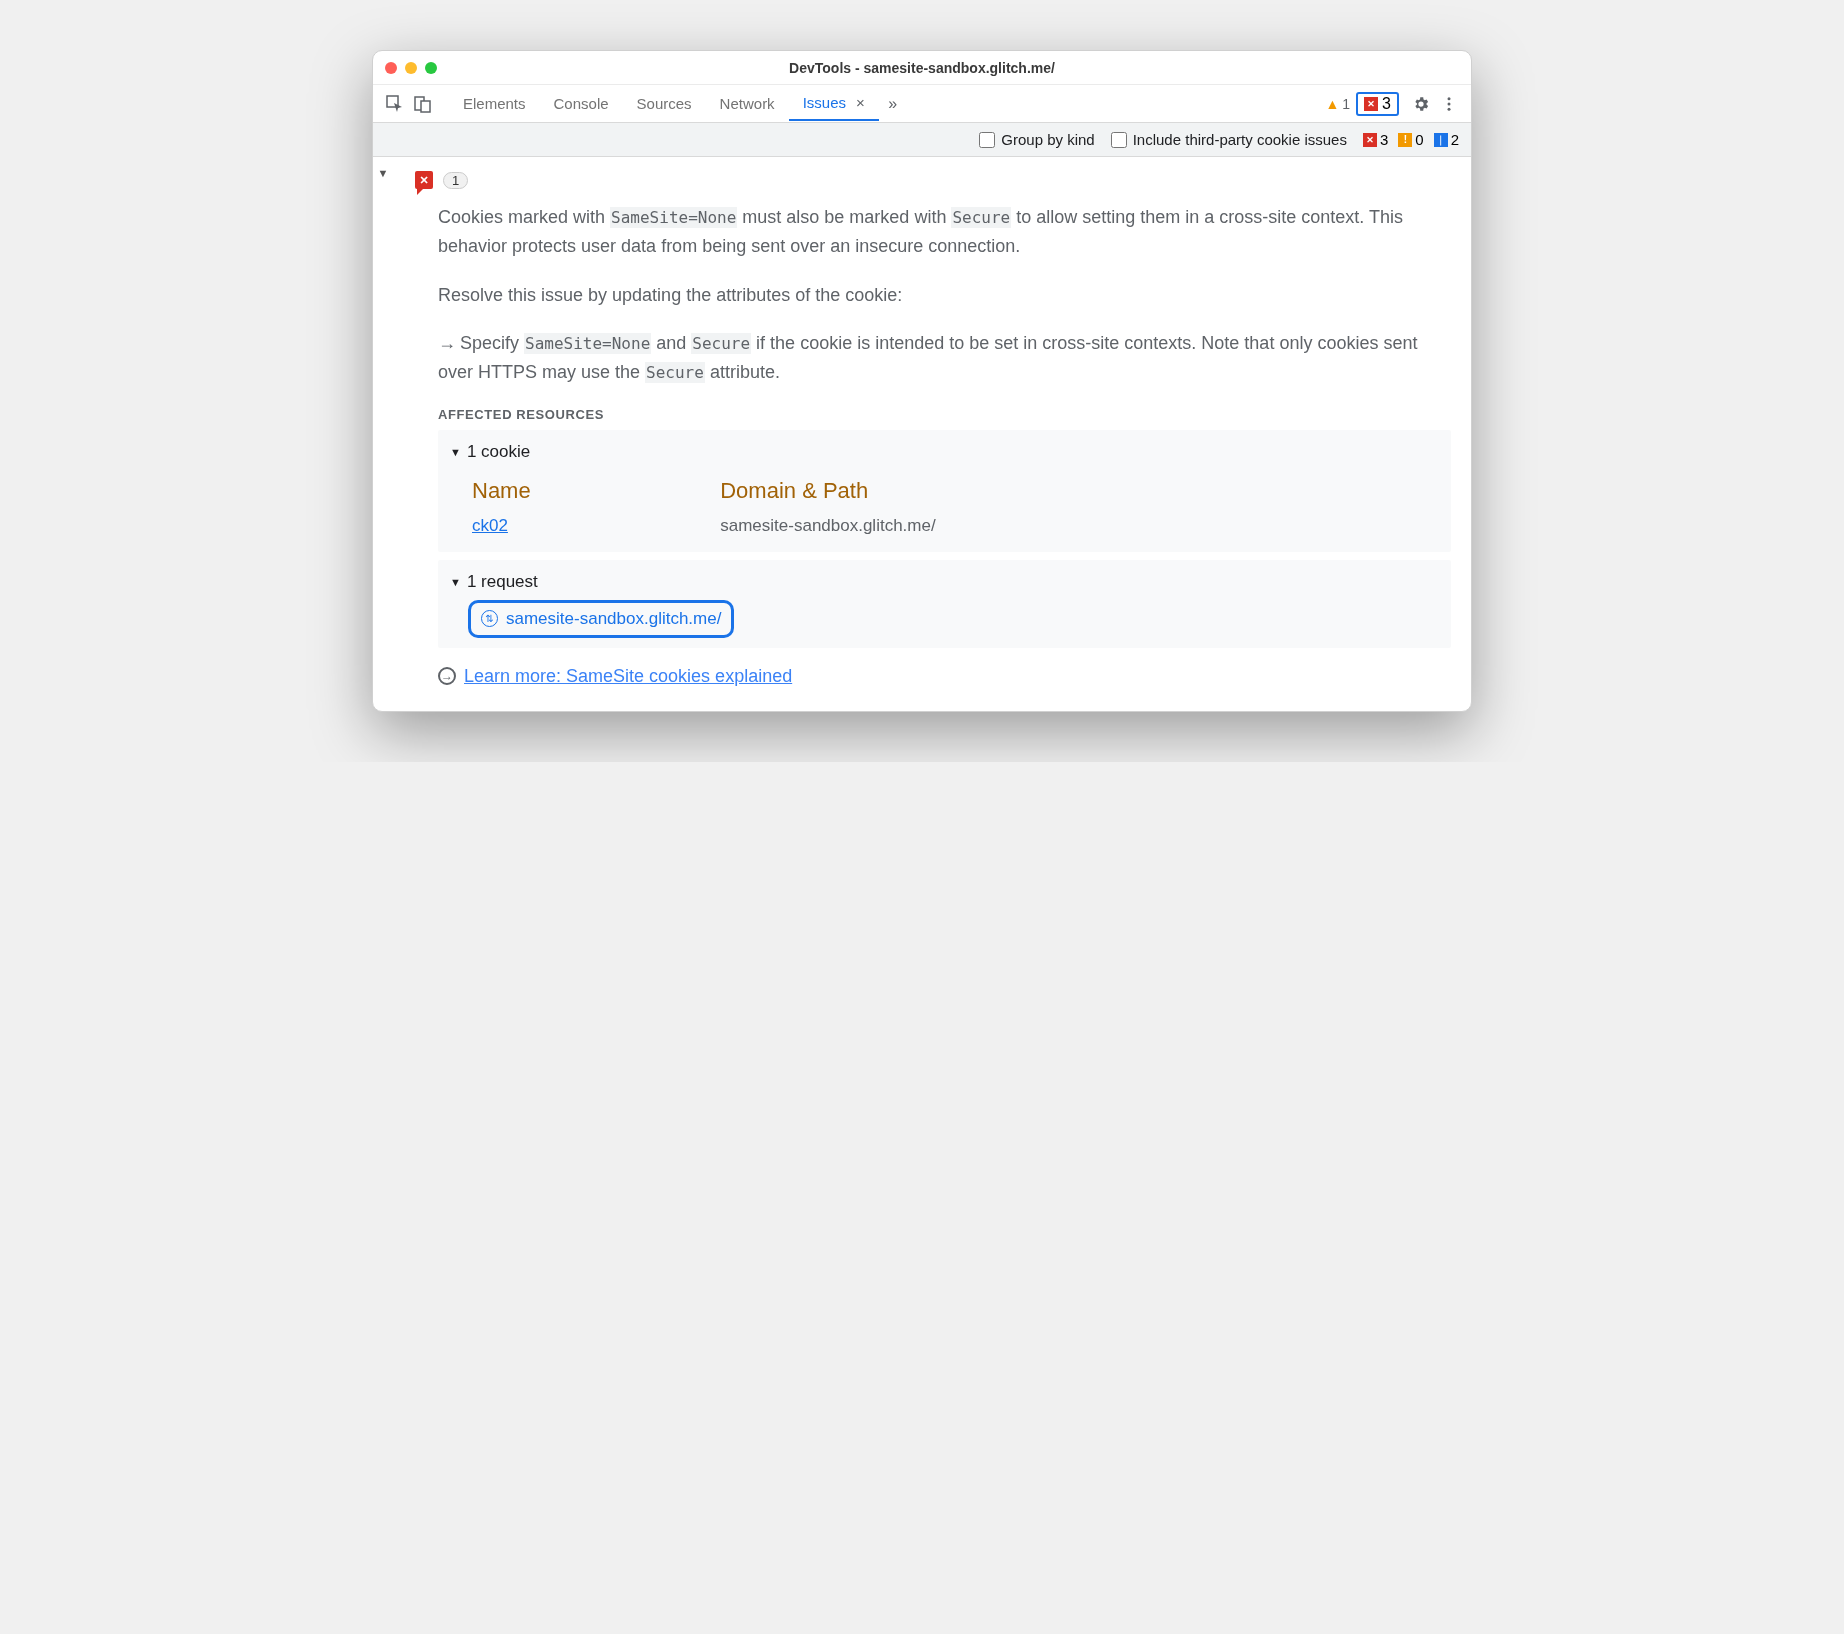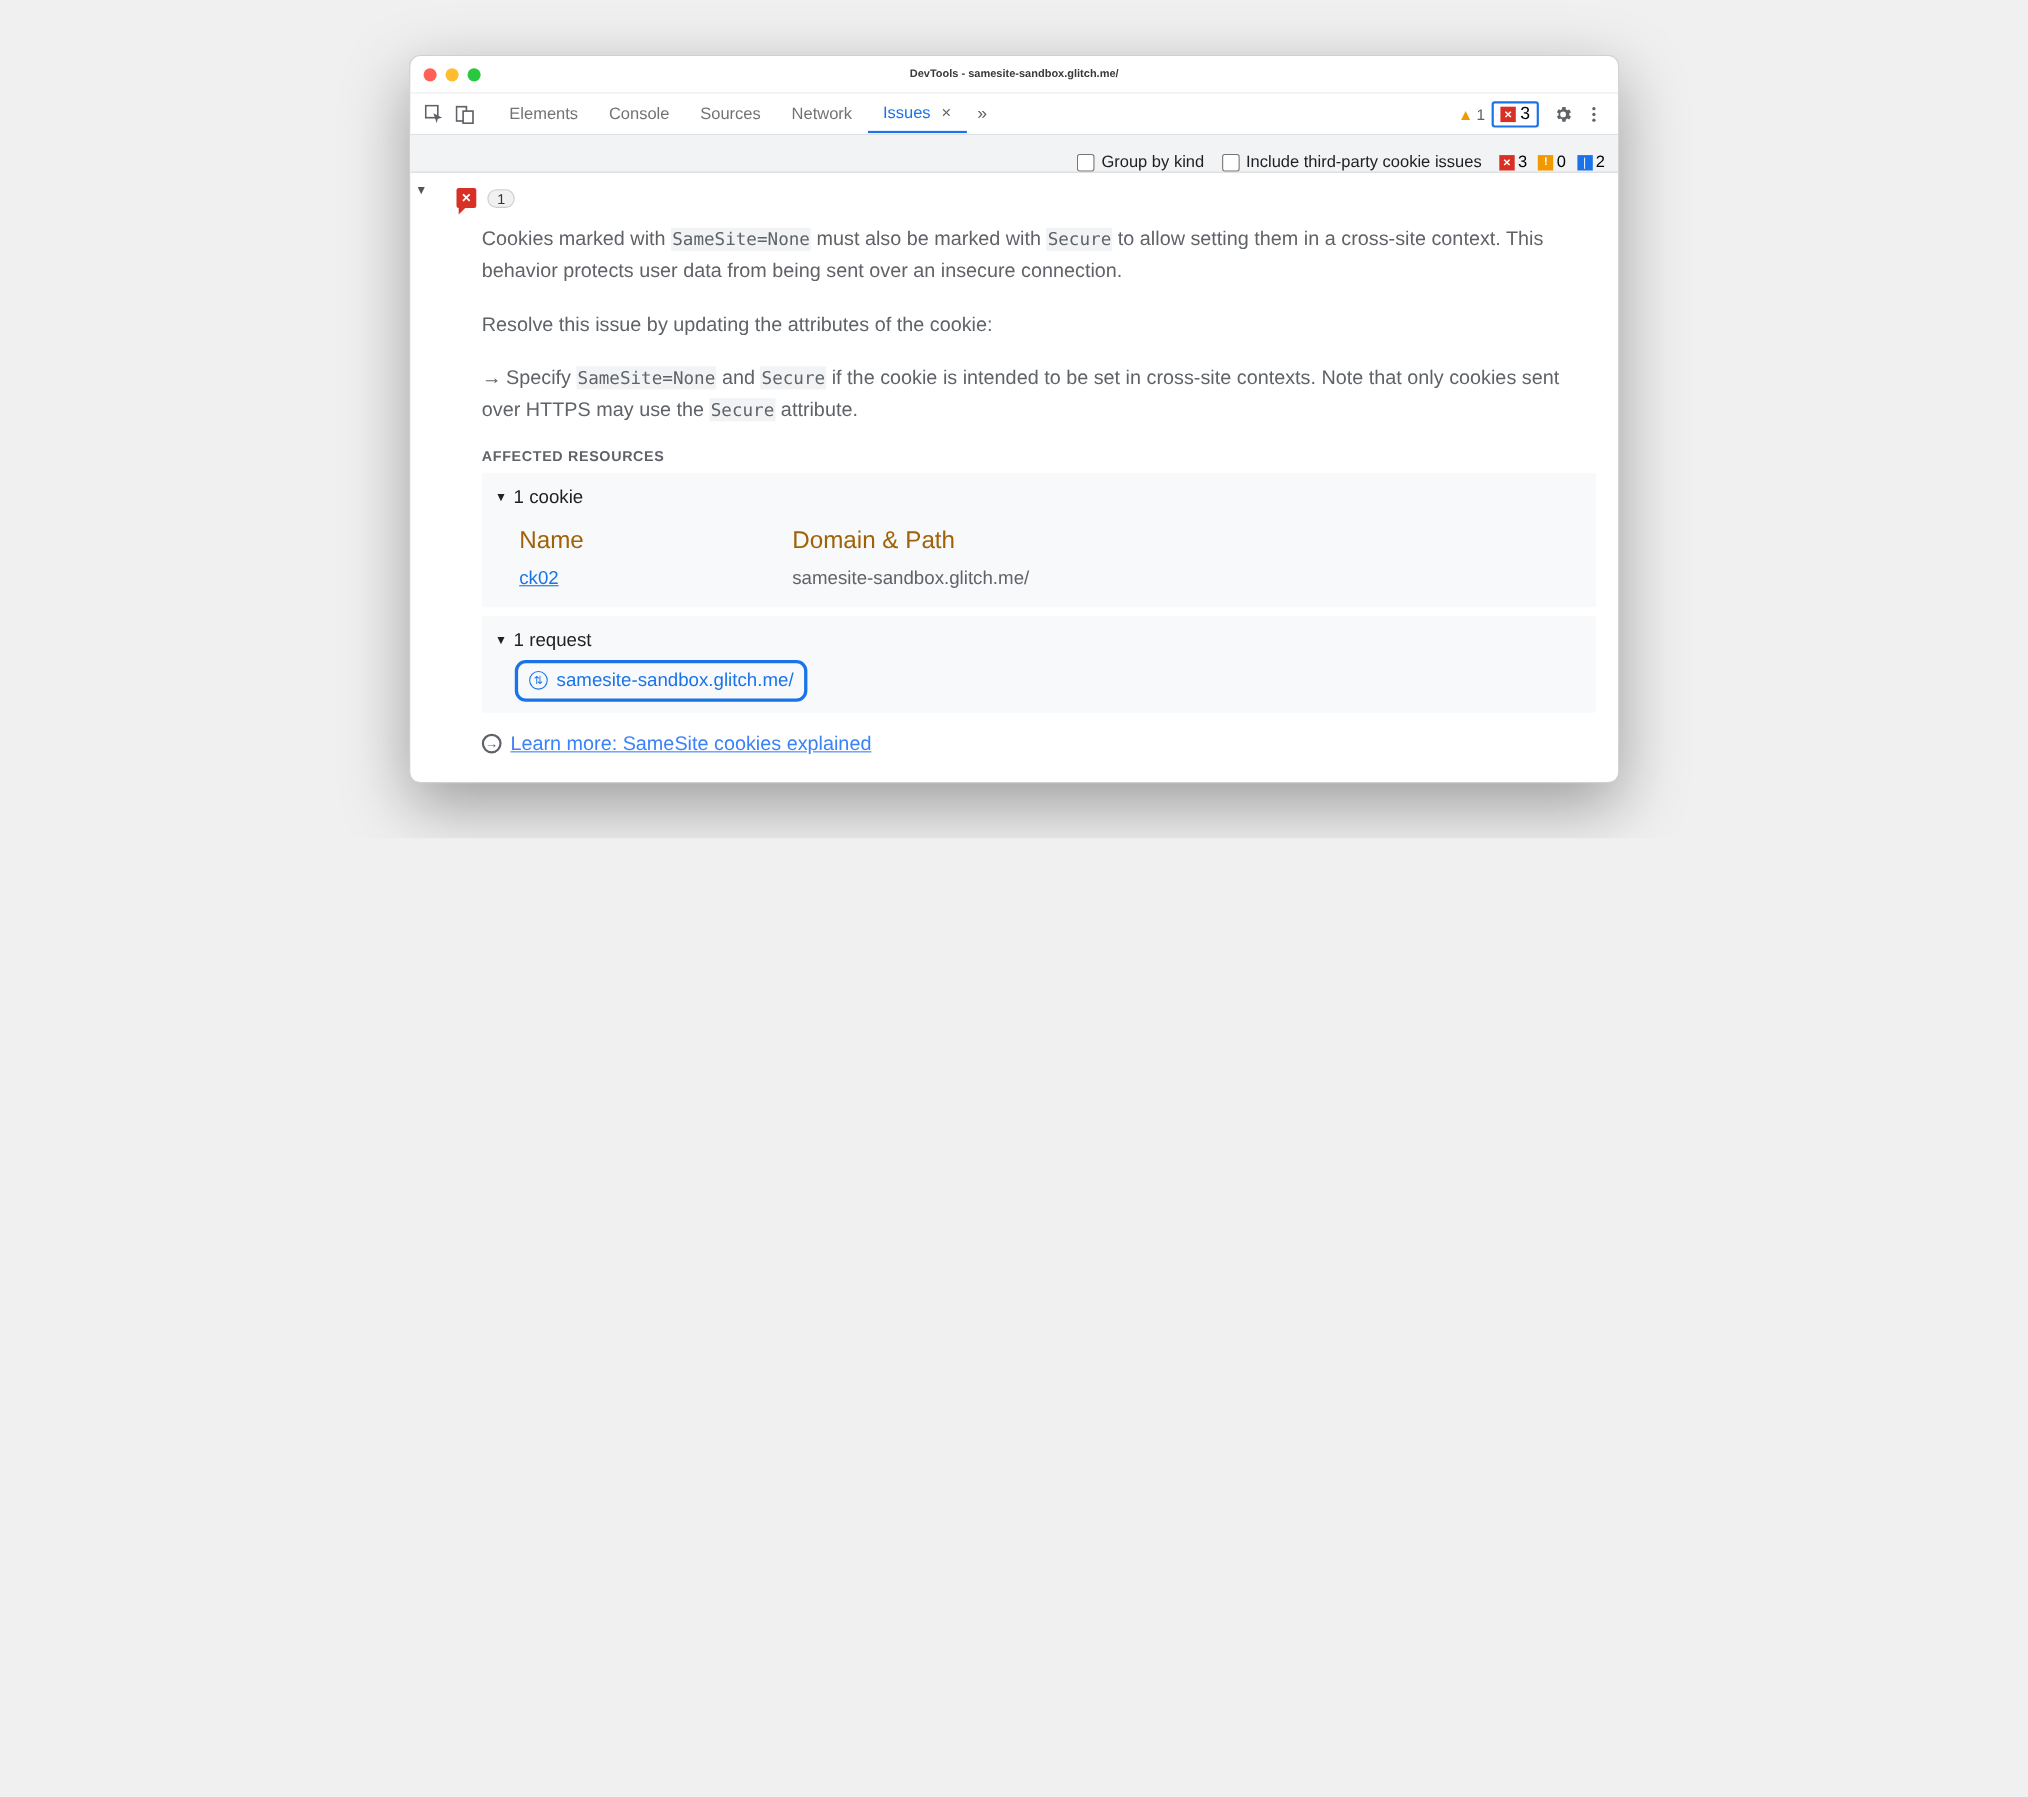--- a/index.html
+++ b/index.html
@@ -24,21 +24,21 @@
   align-items: center;
   padding: 0 12px;
   position: relative;
   border-bottom: 1px solid #ebebeb;
 }
 .traffic { display: flex; gap: 8px; }
 .dot { width: 12px; height: 12px; border-radius: 50%; }
 .dot-close{background:#ff5f57;} .dot-min{background:#febc2e;} .dot-max{background:#28c840;}
 .titlebar .title {
   position:absolute; left:0; right:0; text-align:center;
-  font-size:10px; font-weight:600; color:#3a3a3a;
+  font-size:14px; font-weight:600; color:#3a3a3a;
 }
 .tabbar {
   display:flex; align-items:center; height:38px;
   border-bottom:1px solid #d9d9d9;
   padding: 0 8px;
 }
 .toolbtn {
   display:flex; align-items:center; justify-content:center;
   width:28px; height:28px; color:#5f6368; cursor:pointer;
 }
@@ -50,21 +50,21 @@
 .tab.active { color:#1a73e8; border-bottom:2px solid #1a73e8; font-weight:500;text-align:right;}
 .close-x{font-size:15px;color:#5f6368;margin-left:4px;}
 .spacer{flex:1;}
 .badges { display:flex; align-items:center; gap:6px; margin-right:8px;}
 .badge-w {display:flex;align-items:center;gap:3px;font-size:14px;color:#5f6368;}
 .warn-tri{color:#f29900;}
 .err-box{width:14px;height:14px;background:#d93025;position:relative;display:inline-flex;align-items:center;justify-content:center;color:#fff;font-size:9px;font-weight:bold;}
 .err-box::before{content:'';position:absolute;right:-5px;bottom:-5px;border-top:5px solid #d93025;border-right:5px solid transparent;display:none;}
 .issue-count-box{display:flex;align-items:center;gap:4px;padding:1px 6px;border:2px solid #1a73e8;border-radius:3px;}
 .filterbar {
-  display:flex; align-items:flex-end; height:34px;
+  display:flex; align-items:center; height:34px;
   border-bottom:1px solid #d9d9d9; background:#f1f3f4;
   padding: 0 12px; gap:16px; justify-content:flex-end;
 }
 .cb { display:flex; align-items:center; gap:6px; font-size:15px; color:#202124;}
 .cb input{width:16px;height:16px;}
 .filter-badges{display:flex;align-items:center;gap:10px;font-size:15px;}
 .fb{display:flex;align-items:center;gap:3px;}
 .issue-body{display:flex;}
 .gutter{width:20px;padding-top:10px; text-align:center;}
 .gutter .chev{color:#555;font-size:11px;cursor:pointer;}

